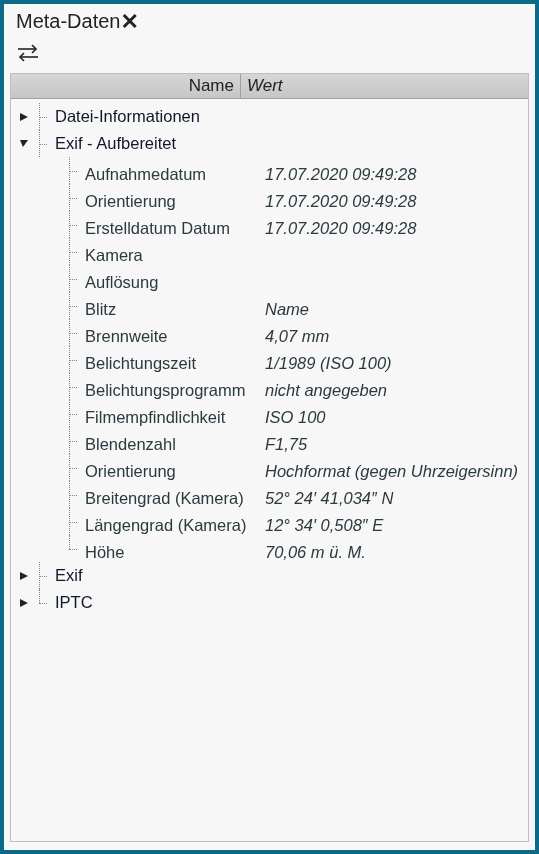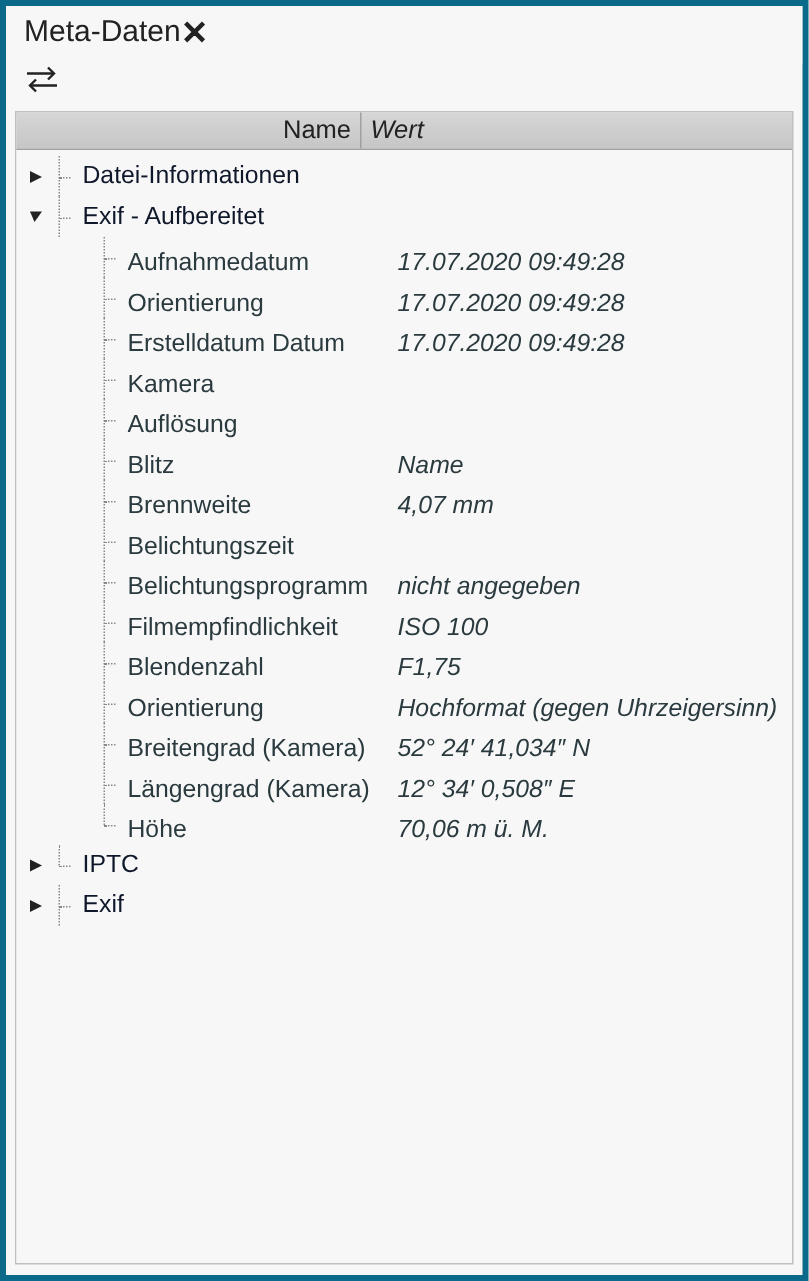--- a/index.html
+++ b/index.html
@@ -200,20 +200,21 @@
       <span class="val">Name</span>
     </div>
     <div class="row indent1">
       <span class="branch"></span>
       <span class="name">Brennweite</span>
       <span class="val">4,07 mm</span>
     </div>
     <div class="row indent1">
       <span class="branch"></span>
       <span class="name">Belichtungszeit</span>
+      <span class="val">1/1989 (ISO 100)</span>
     </div>
     <div class="row indent1">
       <span class="branch"></span>
       <span class="name">Belichtungsprogramm</span>
       <span class="val">nicht angegeben</span>
     </div>
     <div class="row indent1">
       <span class="branch"></span>
       <span class="name">Filmempfindlichkeit</span>
       <span class="val">ISO 100</span>
@@ -243,28 +244,28 @@
       <span class="name">Höhe</span>
       <span class="val">70,06 m ü. M.</span>
     </div>
 
     <div class="row indent0">
       <span class="toggle">
         <svg width="10" height="10">
             <polygon points="1,1 9,5 1,9" fill="#222"></polygon>
           </svg>
       </span>
+      <span class="branch"></span>
+      <span class="name-top group-name">Exif</span>
+    </div>
+
+    <div class="row indent0">
+      <span class="toggle">
+        <svg width="10" height="10">
+            <polygon points="1,1 9,5 1,9" fill="#222"></polygon>
+          </svg>
+      </span>
       <span class="branch last"></span>
       <span class="name-top group-name">IPTC</span>
     </div>
 
-    <div class="row indent0">
-      <span class="toggle">
-        <svg width="10" height="10">
-            <polygon points="1,1 9,5 1,9" fill="#222"></polygon>
-          </svg>
-      </span>
-      <span class="branch"></span>
-      <span class="name-top group-name">Exif</span>
-    </div>
-
   </div>
 </div>
 
 </body></html>

